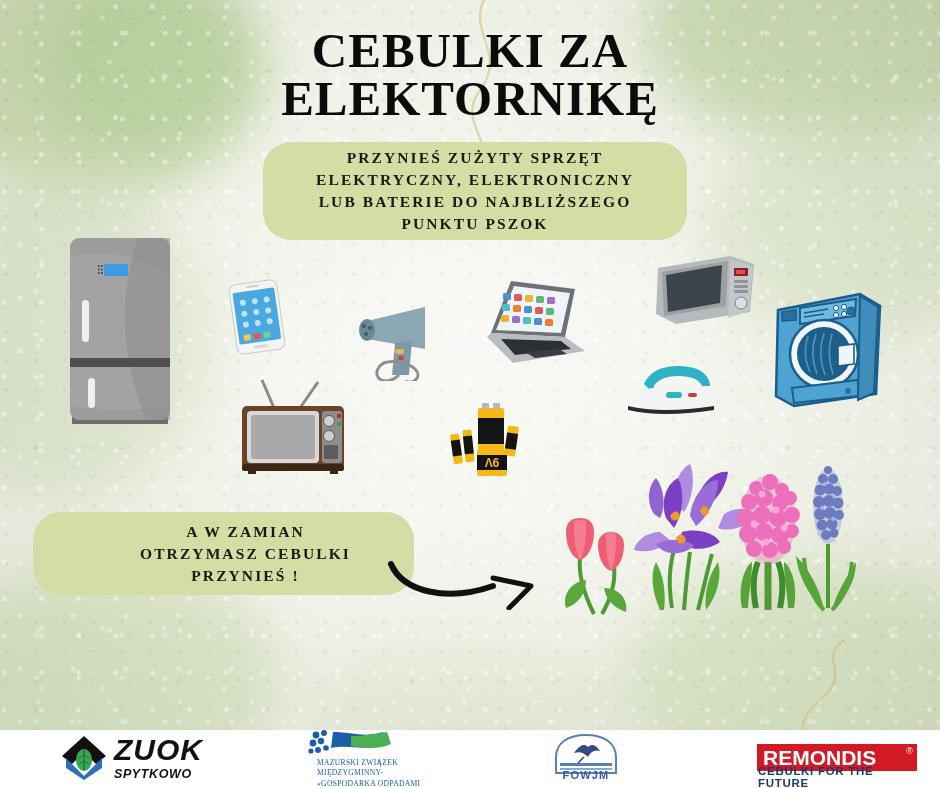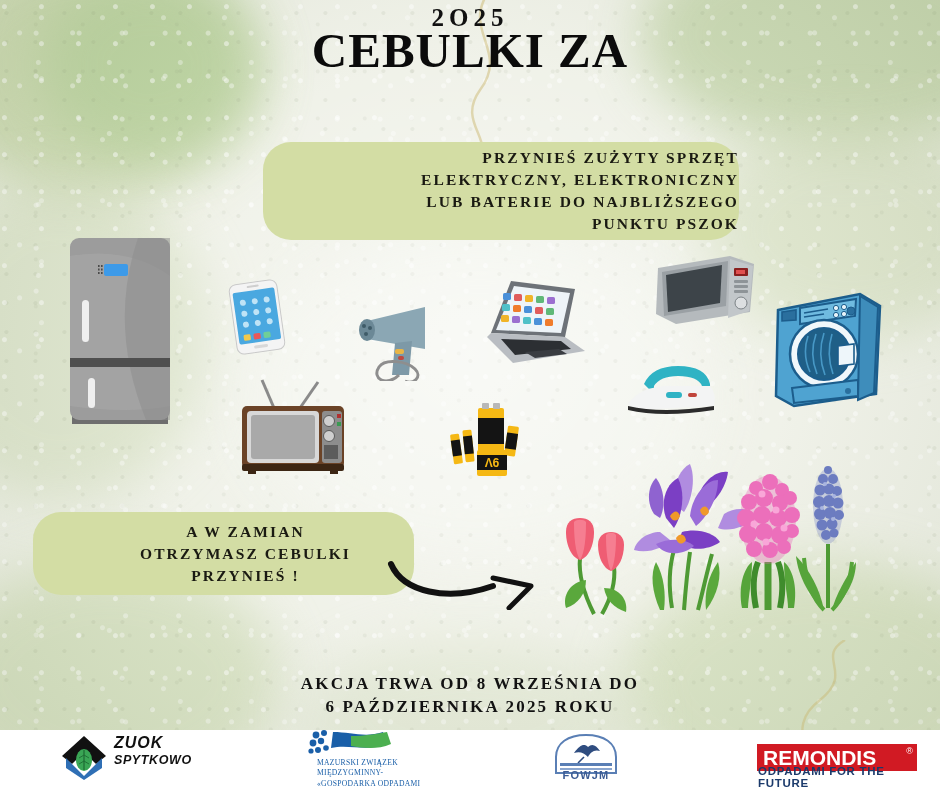--- a/index.html
+++ b/index.html
@@ -42,41 +42,41 @@
   .title span{display:block;}
 
   
   .callout{
     position:absolute;background:#d3dda4;border-radius:28px;
     color:#1a1a12;text-align:center;font-weight:700;
     letter-spacing:2.1px;line-height:1.42;font-size:15.5px;
     display:flex;flex-direction:column;justify-content:center;align-items:center;
   }
   .callout span{display:block;white-space:nowrap;}
-  #callout-instructions{left:263px;top:142px;width:476px;height:98px;align-items:flex-end;}
+  #callout-instructions{left:263px;top:142px;width:424px;height:98px;}
   #callout-reward{left:33px;top:512px;width:337px;height:83px;font-size:15.5px;padding-left:44px;}
 
   
   .dates{
     position:absolute;top:673px;left:0;width:940px;text-align:center;
     font-weight:700;font-size:17px;letter-spacing:2.2px;line-height:1.35;color:#121212;
   }
   .dates span{display:block;}
 
   
   .footer{position:absolute;left:0;bottom:0;width:940px;height:58px;background:#ffffff;}
 
   .logo{position:absolute;}
 
   
   #logo-zuok{left:62px;bottom:6px;width:200px;height:48px;}
   .zuok-mark{position:absolute;left:0;top:2px;width:46px;height:44px;}
   .zuok-text{position:absolute;left:52px;top:1px;}
   .zuok-main{font-family:"Liberation Sans",sans-serif;font-weight:700;font-style:italic;
-    font-size:16px;letter-spacing:1px;color:#111;line-height:1;}
+    font-size:30px;letter-spacing:1px;color:#111;line-height:1;}
   .zuok-sub{font-family:"Liberation Sans",sans-serif;font-weight:700;font-style:italic;
     font-size:12.5px;letter-spacing:.6px;color:#111;line-height:1;margin-top:3px;}
 
   
   #logo-mzm{left:305px;bottom:4px;width:180px;height:50px;}
   .mzm-text{position:absolute;left:12px;top:24px;color:#1a5fa8;
     font-family:"Liberation Serif",serif;font-size:7.6px;line-height:1.35;letter-spacing:.3px;}
   .mzm-text span{display:block;white-space:nowrap;}
 
   
@@ -128,23 +128,23 @@
     <div class="vignette"></div>
 
     <svg class="ill" style="left:420px;top:-10px;width:120px;height:180px;opacity:.45" viewBox="0 0 120 180">
       <path d="M70 0 C40 40 90 60 60 100 C35 135 80 150 55 180" stroke="#c9b468" stroke-width="2.5" fill="none"></path>
     </svg>
     <svg class="ill" style="left:770px;top:640px;width:130px;height:150px;opacity:.4" viewBox="0 0 130 150">
       <path d="M20 150 C55 120 10 90 50 60 C85 32 45 18 75 0" stroke="#c9b468" stroke-width="2.5" fill="none"></path>
     </svg>
   </div>
 
-  <div class="year">2O25</div>
   <div class="title">
     <span>CEBULKI ZA</span>
+    <span>ELEKTORNIKĘ</span>
   </div>
 
   <div class="callout" id="callout-instructions">
     <span>PRZYNIEŚ ZUŻYTY SPRZĘT</span>
     <span>ELEKTRYCZNY, ELEKTRONICZNY</span>
     <span>LUB BATERIE DO NAJBLIŻSZEGO</span>
     <span>PUNKTU PSZOK</span>
   </div>
 
   <div class="callout" id="callout-reward">
@@ -432,24 +432,20 @@
       </g>
       <g fill="#a8b4e0">
         <circle cx="269" cy="26" r="2"></circle>
           <circle cx="278" cy="38" r="2"></circle>
         <circle cx="266" cy="50" r="2"></circle>
           <circle cx="277" cy="61" r="2"></circle>
       </g>
     </g>
   </svg>
 
-  <div class="dates">
-    <span>AKCJA TRWA OD 8 WRZEŚNIA DO</span>
-    <span>6 PAŹDZIERNIKA 2025 ROKU</span>
-  </div>
 
   <div class="footer"></div>
 
   <div class="logo" id="logo-zuok">
     <svg class="zuok-mark" viewBox="0 0 46 44">
       <path d="M22 0 L44 20 L34 28 L22 16 L10 28 L0 20 Z" fill="#111"></path>
       <path d="M4 22 L22 40 L40 22 L40 32 L22 44 L4 32 Z" fill="#2f6fb5"></path>
       <ellipse cx="22" cy="24" rx="8" ry="11" fill="#3aa655"></ellipse>
       <path d="M22 14 L22 34" stroke="#1d6b33" stroke-width="1.2"></path>
       <g stroke="#1d6b33" stroke-width=".9" fill="none">
@@ -495,16 +491,16 @@
       <rect x="6" y="35" width="52" height="2" fill="#8aa5ce"></rect>
     </svg>
     <div class="fowjm-text">FOWJM</div>
   </div>
 
   <div class="logo" id="logo-remondis">
     <div class="rem-box">
       <span class="rem-word">REMONDIS</span>
       <span class="rem-reg">®</span>
     </div>
-    <div class="rem-tag">ODPADAMI FOR THE FUTURE</div>
+    <div class="rem-tag">CEBULKI FOR THE FUTURE</div>
   </div>
 
 </div>
 
 </body></html>

